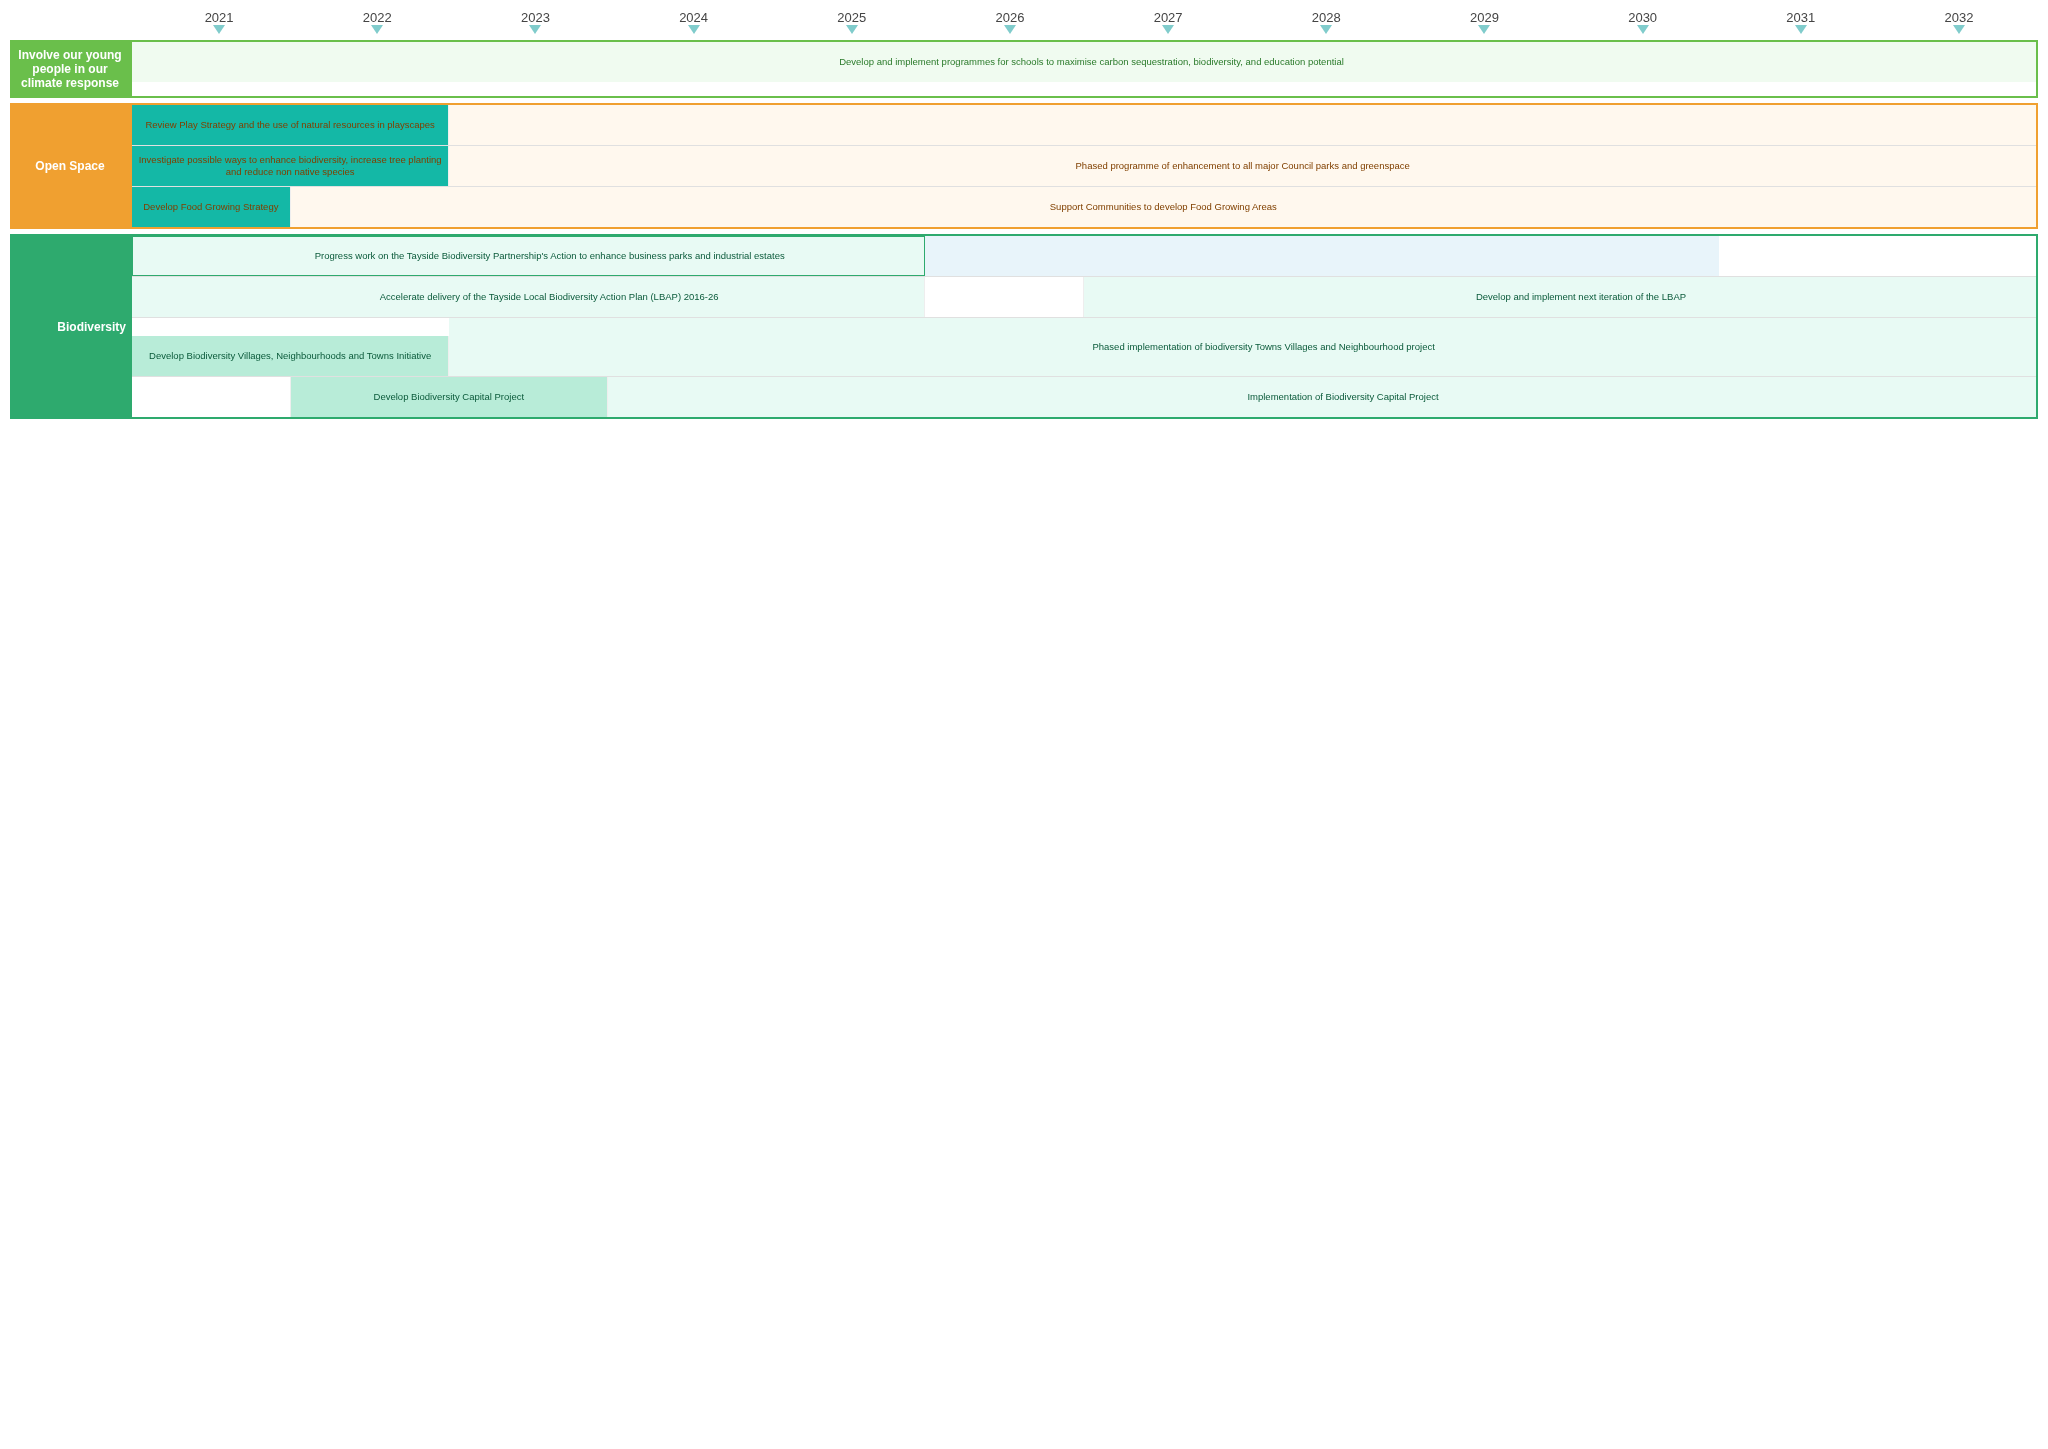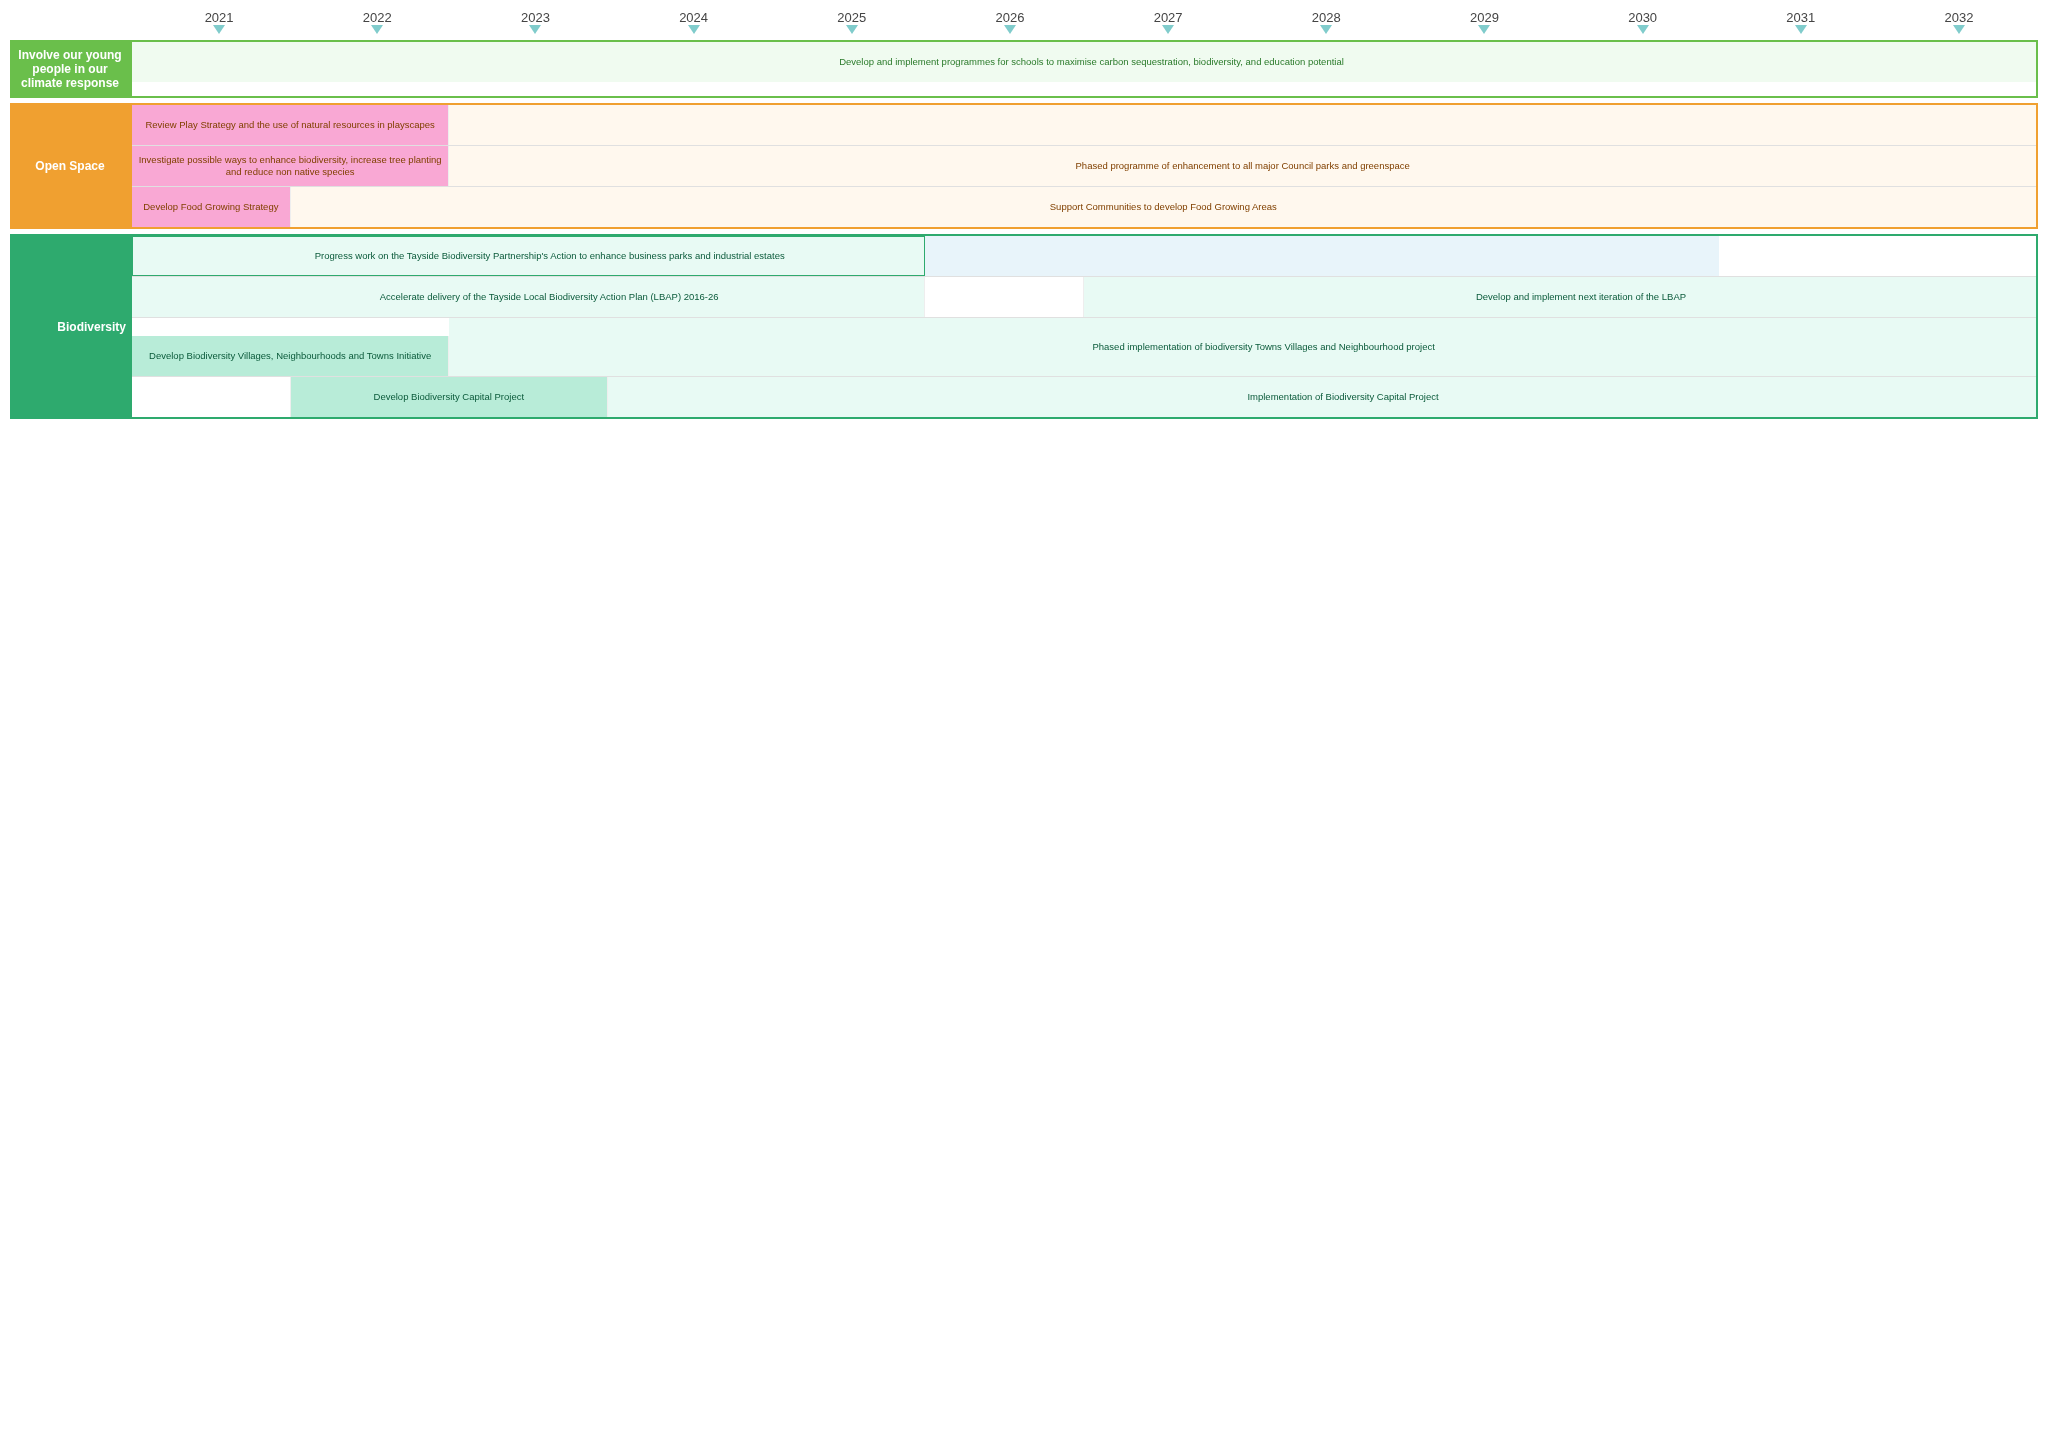--- a/index.html
+++ b/index.html
@@ -34,21 +34,21 @@
     .g-row { display: grid; grid-template-columns: repeat(12, 1fr); border-bottom: 1px solid #e0e0e0; }
     .g-row:last-child { border-bottom: none; }
 
     .gc { border-right: 1px solid #eee; font-size: 9.5px; text-align: center;
           display: flex; align-items: center; justify-content: center; padding: 4px 2px; line-height: 1.3;
           min-height: 40px; }
     .gc:last-child { border-right: none; }
 
     .bg-lime-light { background: #f0fbf0; }
     .bg-orange-light { background: #fff8ee; }
-    .bg-orange-med { background: #f9a8d4; color: #804000; }
+    .bg-orange-med { background: #14b8a6; color: #804000; }
     .bg-teal-light { background: #e8faf4; padding-left: 44px; }
     .bg-teal-med { background: #b8ecd8; color: #0a5a3a; }
     .bg-blue-light { background: #e8f4fa; }
     .bg-white { background: #fff; }
 
     .text-lime { color: #2a7a2a; font-weight: 500; }
     .text-orange { color: #804000; font-weight: 500; }
     .text-teal { color: #0a5a3a; font-weight: 500; }
   </style>
 </head>

